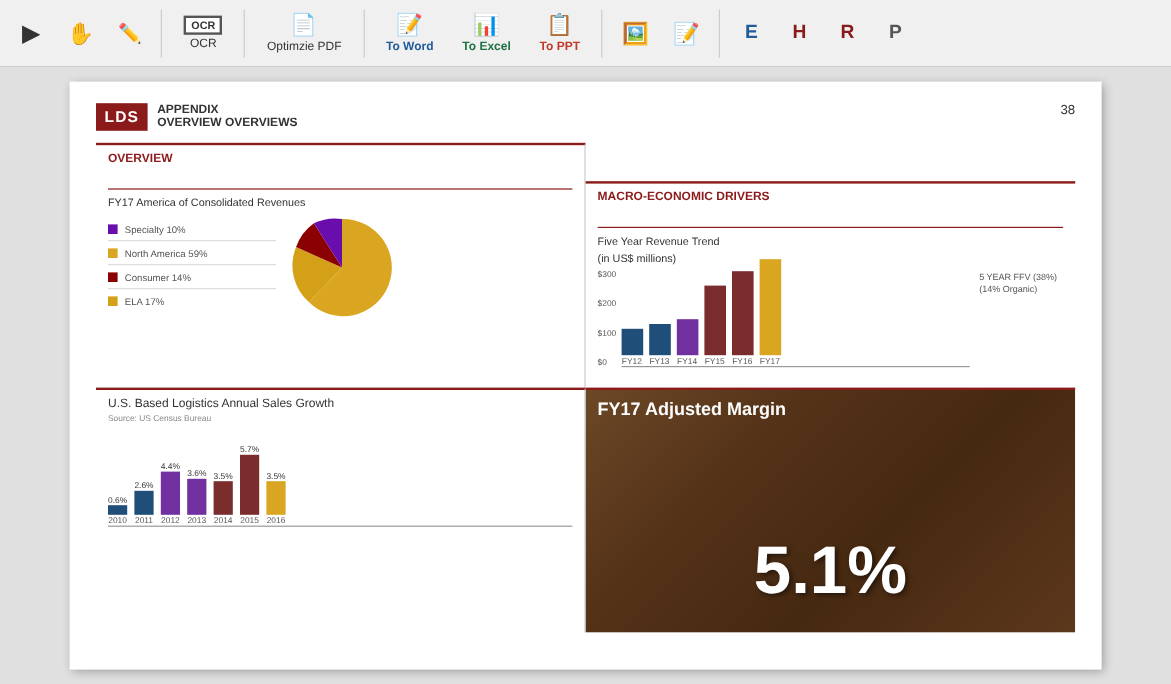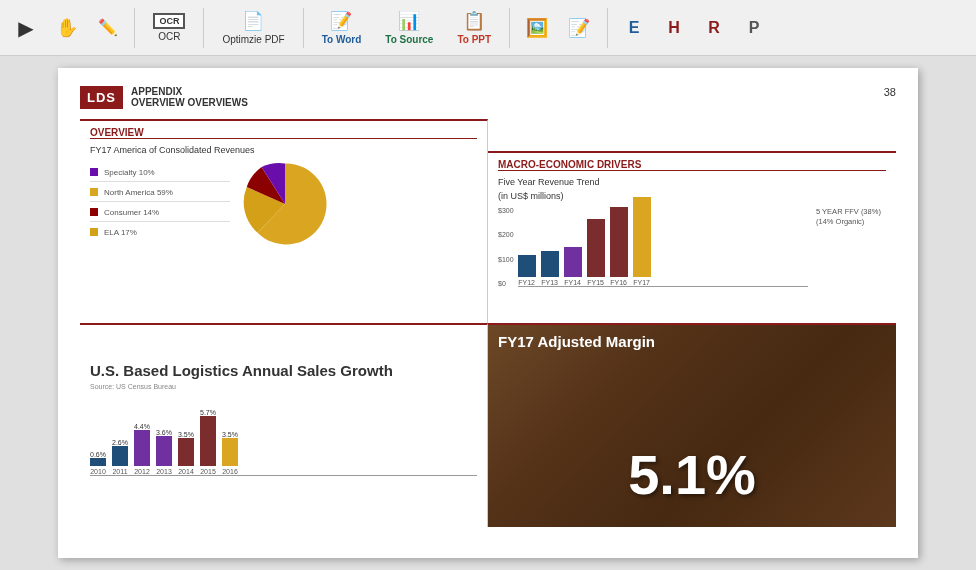--- a/index.html
+++ b/index.html
@@ -104,21 +104,21 @@
     }
     .section:nth-child(2) { border-right: none; }
     .section:nth-child(3) { border-right: 1px solid #ddd; border-top: 2px solid #8B1A1A; }
     .section:nth-child(4) { border-right: none; border-top: 2px solid #8B1A1A; padding: 0; }
 
     .section-title {
       font-size: 10px;
       font-weight: bold;
       color: #8B1A1A;
       border-bottom: 1.5px solid #8B1A1A;
-      padding-bottom: 0;
+      padding-bottom: 19px;
       margin-bottom: 6px;
       text-transform: uppercase;
     }
 
     
     .chart-title { font-size: 9px; color: #333; margin-bottom: 4px; font-weight: normal; }
     .pie-area { display: flex; align-items: center; gap: 10px; margin-top: 4px; }
     .pie-legend { display: flex; flex-direction: column; gap: 6px; font-size: 8px; color: #555; }
     .pie-legend-item { display: flex; align-items: center; gap: 3px; border-bottom: 1px solid #ddd; padding-bottom: 4px; width: 140px; }
 
@@ -185,21 +185,21 @@
     <div class="tool-icon-row">
       <span style="font-size:18px;">📝</span>
     </div>
     <span style="font-size:10px;color:#1F5C99;font-weight:bold;">To Word</span>
   </button>
 
   <button class="tool-btn-wide">
     <div class="tool-icon-row">
       <span style="font-size:18px;">📊</span>
     </div>
-    <span style="font-size:10px;color:#1E7145;font-weight:bold;">To Source</span>
+    <span style="font-size:10px;color:#1E7145;font-weight:bold;">To Excel</span>
   </button>
 
   <button class="tool-btn-wide">
     <div class="tool-icon-row">
       <span style="font-size:18px;">📋</span>
     </div>
     <span style="font-size:10px;color:#C0392B;font-weight:bold;">To PPT</span>
   </button>
 
   <div class="tool-separator"></div>
@@ -315,21 +315,21 @@
             </div>
           </div>
 
           <div style="margin-left:8px;font-size:7.5px;color:#555;max-width:70px;line-height:1.3;">
             <span>5 YEAR FFV (38%) (14% Organic)</span>
           </div>
         </div>
       </div>
 
       <div class="section" style="border-top: 2px solid #8B1A1A; border-right: 1px solid #ccc;">
-        <div class="chart-title" style="font-size:15px;font-weight:bold;color:#333;margin-top:31px;">U.S. Based Logistics Annual Sales Growth</div>
+        <div class="chart-title" style="font-size:10px;font-weight:normal;color:#333;">U.S. Based Logistics Annual Sales Growth</div>
         <div class="sales-source">Source: US Census Bureau</div>
         <div style="display:flex;align-items:flex-end;gap:6px;height:80px;border-bottom:1px solid #999;margin-top:4px;">
           <div style="display:flex;flex-direction:column;align-items:center;">
             <span style="font-size:7px;color:#333;">0.6%</span>
             <div style="width:16px;height:8px;background:#1F4E79;"></div>
             <span style="font-size:7px;color:#555;margin-top:2px;">2010</span>
           </div>
           <div style="display:flex;flex-direction:column;align-items:center;">
             <span style="font-size:7px;color:#333;">2.6%</span>
             <div style="width:16px;height:20px;background:#1F4E79;"></div>

